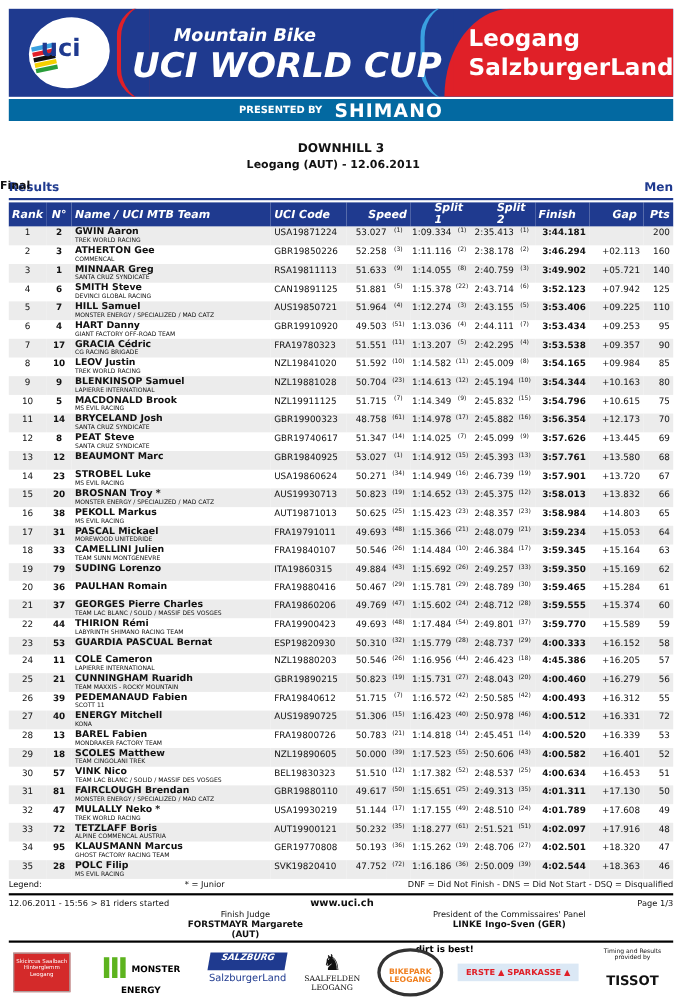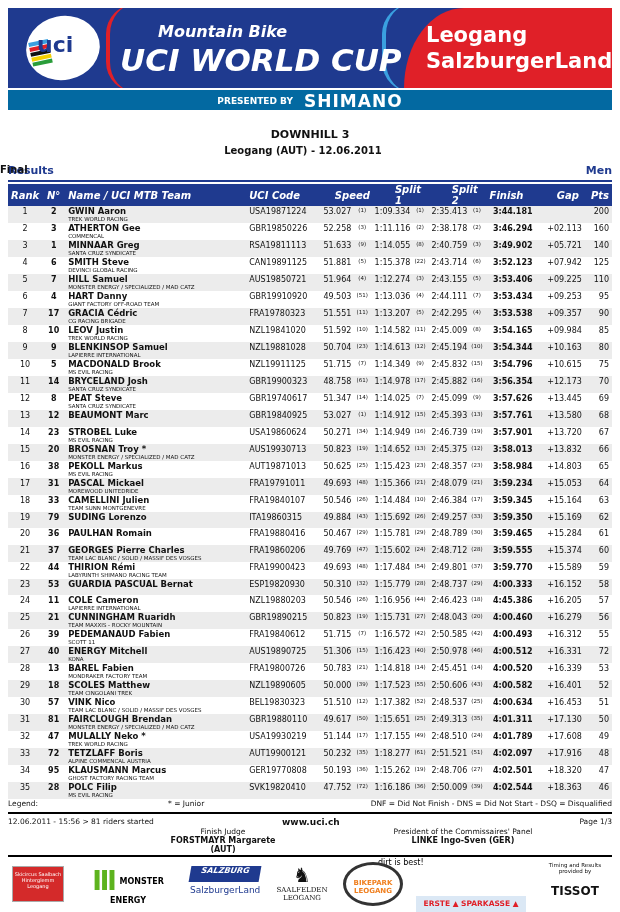--- a/index.html
+++ b/index.html
@@ -64,22 +64,22 @@
   .sp { position: absolute; font-size: 7px; text-align: center; }
   .sp-ski { left: 4px; top: 6px; width: 52px; height: 36px; background: #d42a2a; color: #fff; border: 1px solid #aaa; font-size: 5px; padding-top: 4px; }
   .sp-monster { left: 80px; top: 6px; width: 80px; height: 36px; color: #000; font-weight: bold; font-size: 8px; }
   .sp-monster .m { color: #5db31e; font-size: 26px; font-weight: bold; display: inline-block; vertical-align: middle; }
   .sp-salz { left: 182px; top: 6px; width: 70px; height: 36px; }
   .sp-salz .b { background: #1f3a8f; color: #fff; height: 16px; font-style: italic; font-weight: bold; font-size: 8px; transform: skewX(-10deg); }
   .sp-salz .t { color: #1f3a8f; font-size: 9px; margin-top: 3px; }
   .sp-saal { left: 262px; top: 4px; width: 64px; font-family: "DejaVu Serif", serif; font-size: 7px; }
   .sp-saal .ico { font-size: 20px; line-height: 22px; }
   .sp-bike { left: 335px; top: 2px; width: 60px; height: 44px; border: 3px solid #333; border-radius: 50%; color: #f08020; font-weight: bold; font-size: 7px; padding-top: 14px; }
-  .sp-dirt { left: 370px; top: -2px; font-weight: normal; font-size: 8px; color: #000; }
-  .sp-erste { left: 408px; top: 16px; width: 110px; height: 16px; background: #dbe8f5; color: #e02028; font-weight: bold; font-size: 7.5px; line-height: 16px; margin-top: 20px; }
+  .sp-dirt { left: 370px; top: -2px; font-weight: bold; font-size: 8px; color: #000; }
+  .sp-erste { left: 408px; top: 16px; width: 110px; height: 16px; background: #dbe8f5; color: #e02028; font-weight: bold; font-size: 7.5px; line-height: 16px; }
   .sp-tissot { left: 530px; top: 2px; width: 74px; }
   .sp-tissot .tm { font-size: 5.5px; }
   .sp-tissot .tt { font-weight: bold; font-size: 12px; margin-top: 10px; }
 </style>
 </head>
 <body>
 
 <div class="banner">
   <div class="banner-top">
     <div class="banner-red"></div>

